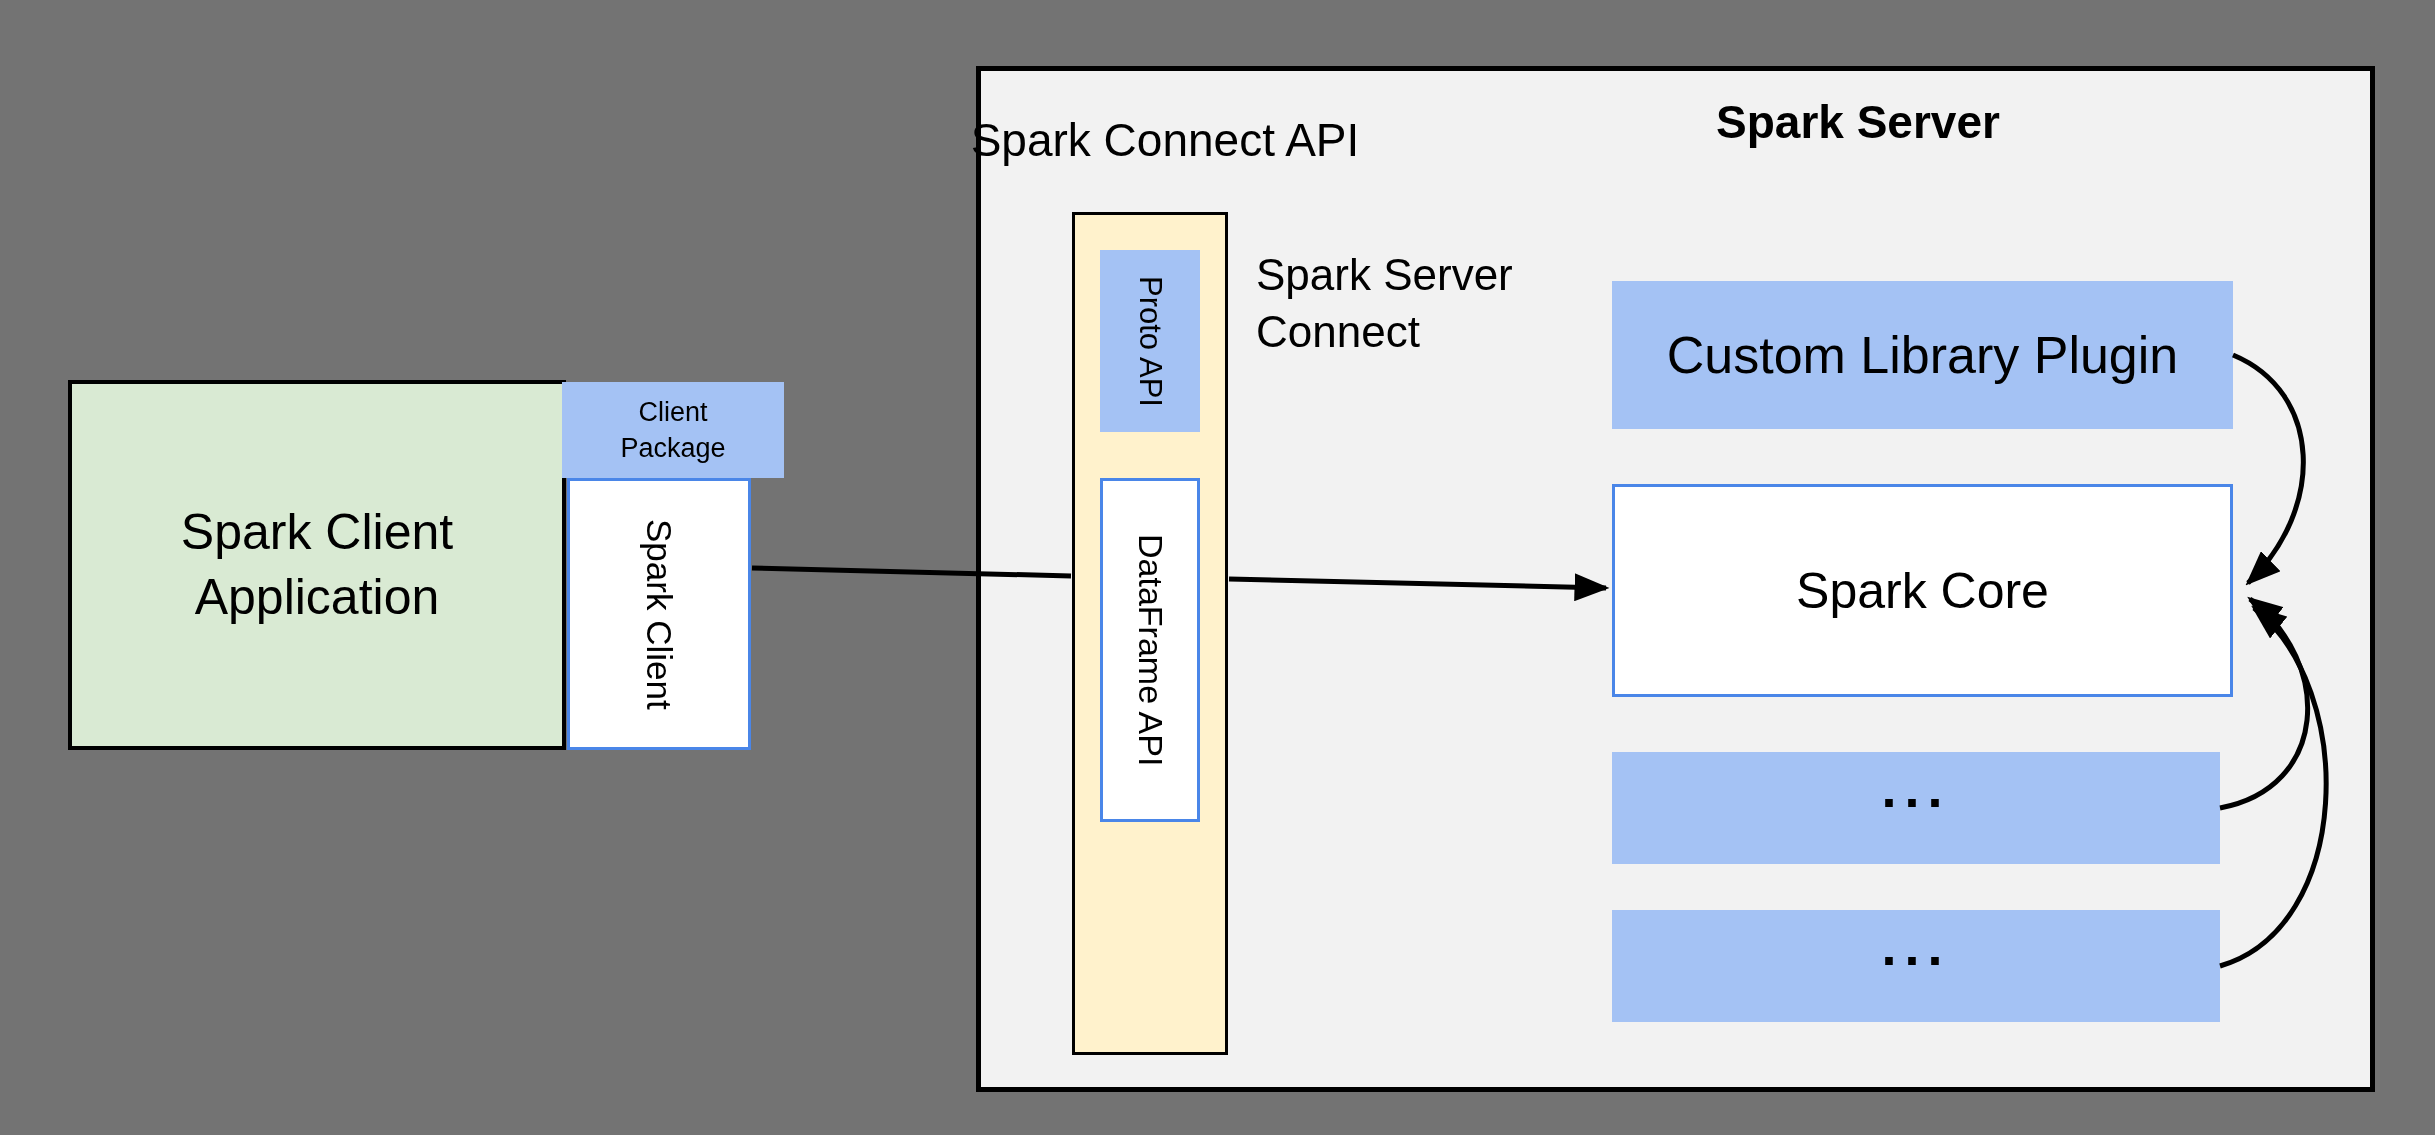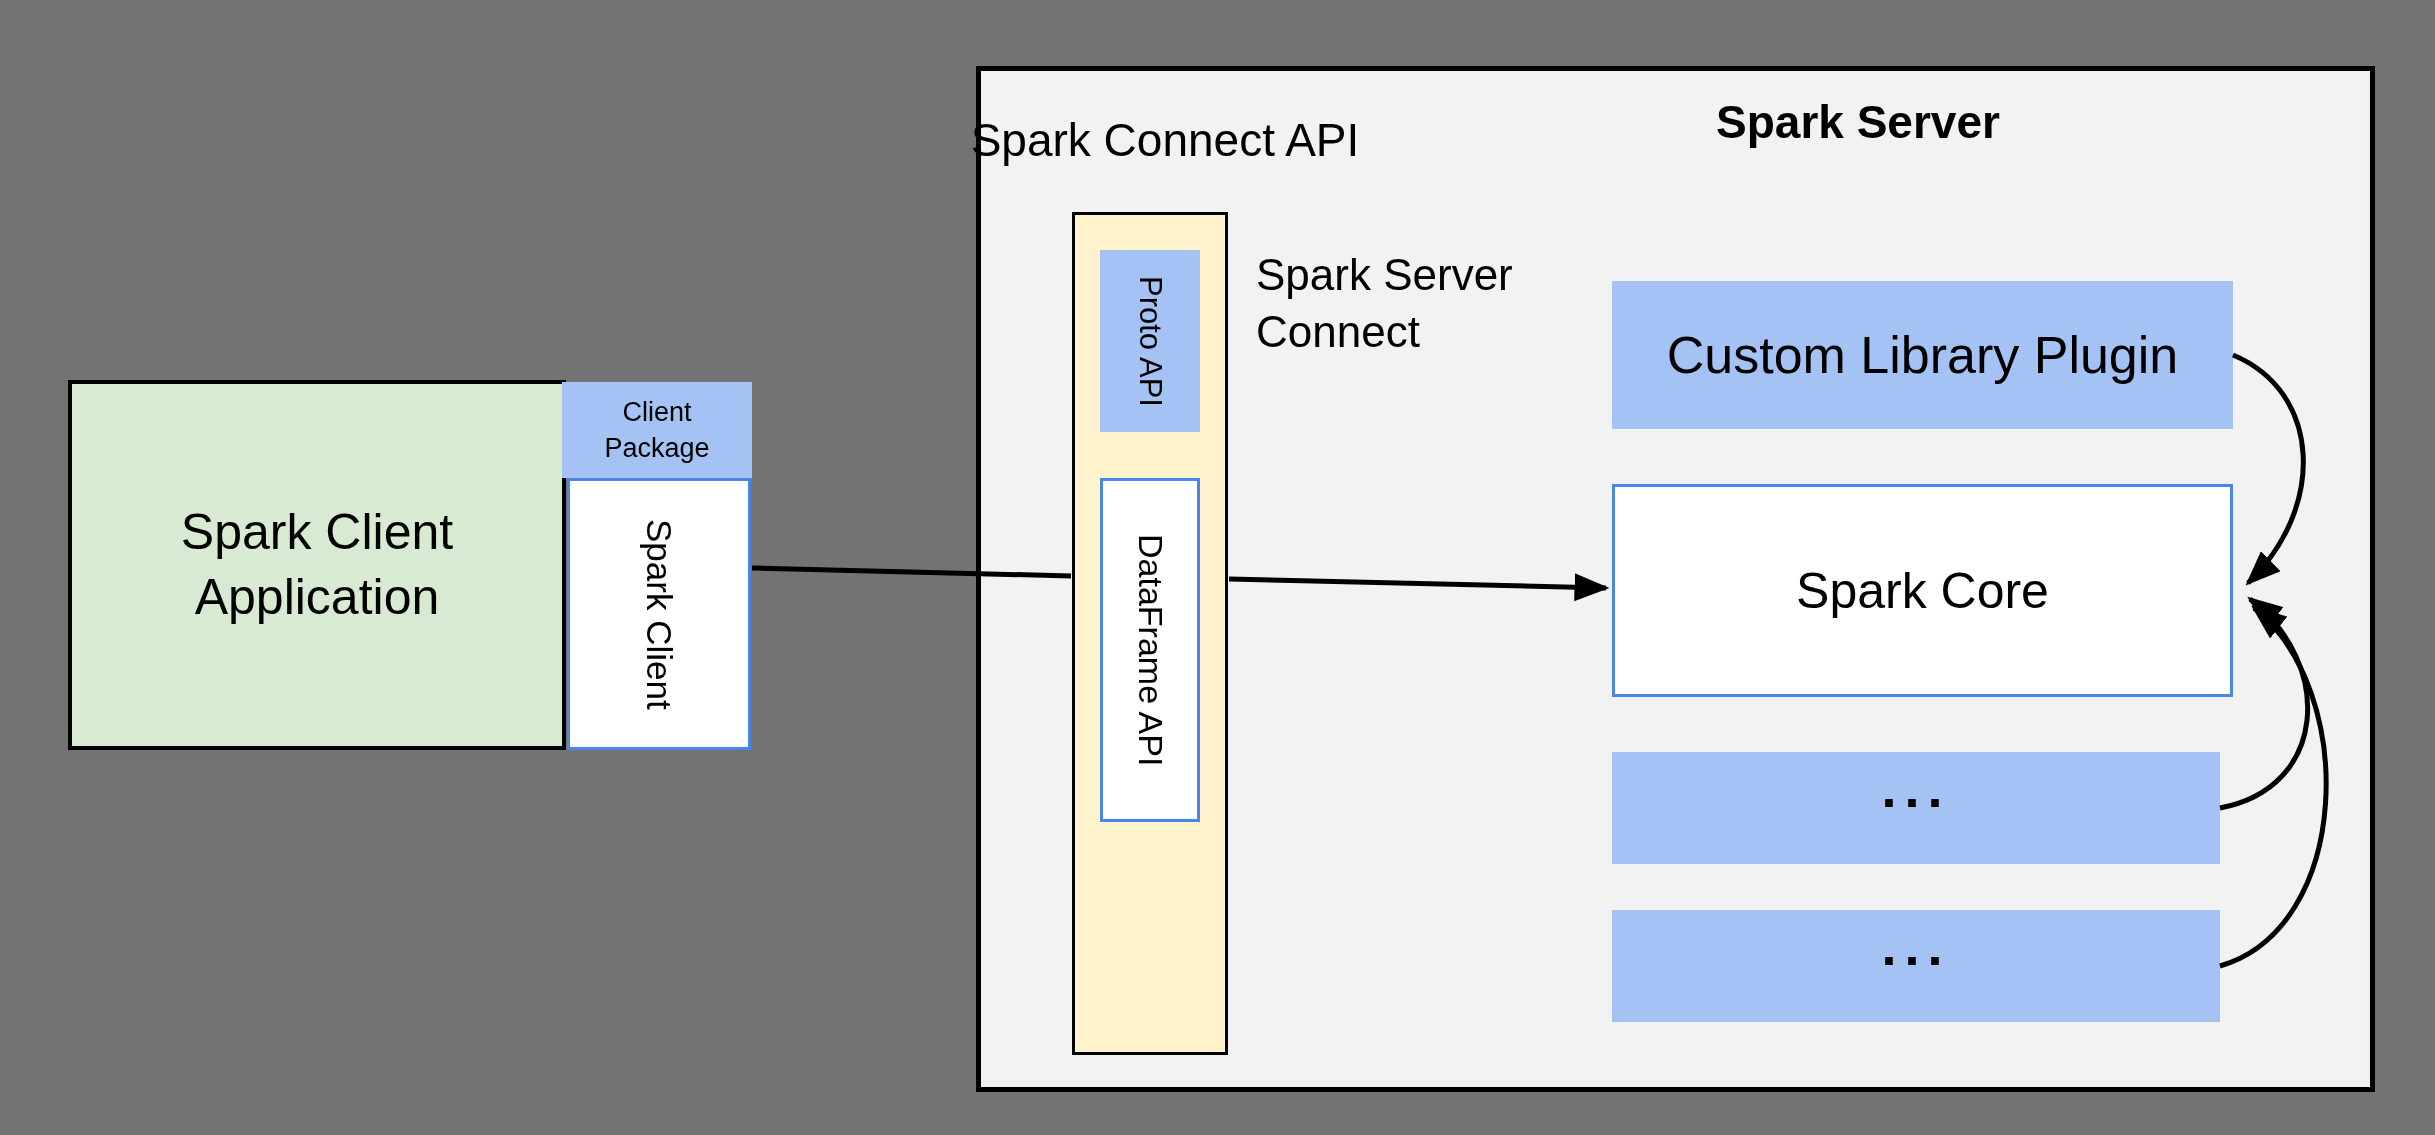--- a/index.html
+++ b/index.html
@@ -69,21 +69,21 @@
   </div>
 
   <div class="abs green-box center lbl" style="left:68px;top:380px;width:498px;height:370px;font-size:50px;padding:3px 40px;">
     <span>Spark Client Application</span>
   </div>
 
   <div class="abs white-blue-box center" style="left:567px;top:478px;width:184px;height:272px;font-size:35px;">
     <span class="vlabel">Spark Client</span>
   </div>
 
-  <div class="abs blue-box center lbl" style="left:562px;top:382px;width:190px;height:96px;font-size:27px;line-height:1.35;padding:8px 30px;">
+  <div class="abs blue-box center lbl" style="left:562px;top:382px;width:222px;height:96px;font-size:27px;line-height:1.35;padding:8px 30px;">
     <span>Client Package</span>
   </div>
 
   <svg id="arrow-layer" width="2435" height="1135" viewBox="0 0 2435 1135">
     <defs>
       <marker id="ah" viewBox="0 0 10 8" refX="9" refY="4" markerWidth="7" markerHeight="5.6" orient="auto">
         <path d="M0 0 L10 4 L0 8 Z" fill="#000000"></path>
       </marker>
     </defs>
     <path d="M752 568 L1071 576" stroke="#000000" stroke-width="5" fill="none"></path>

